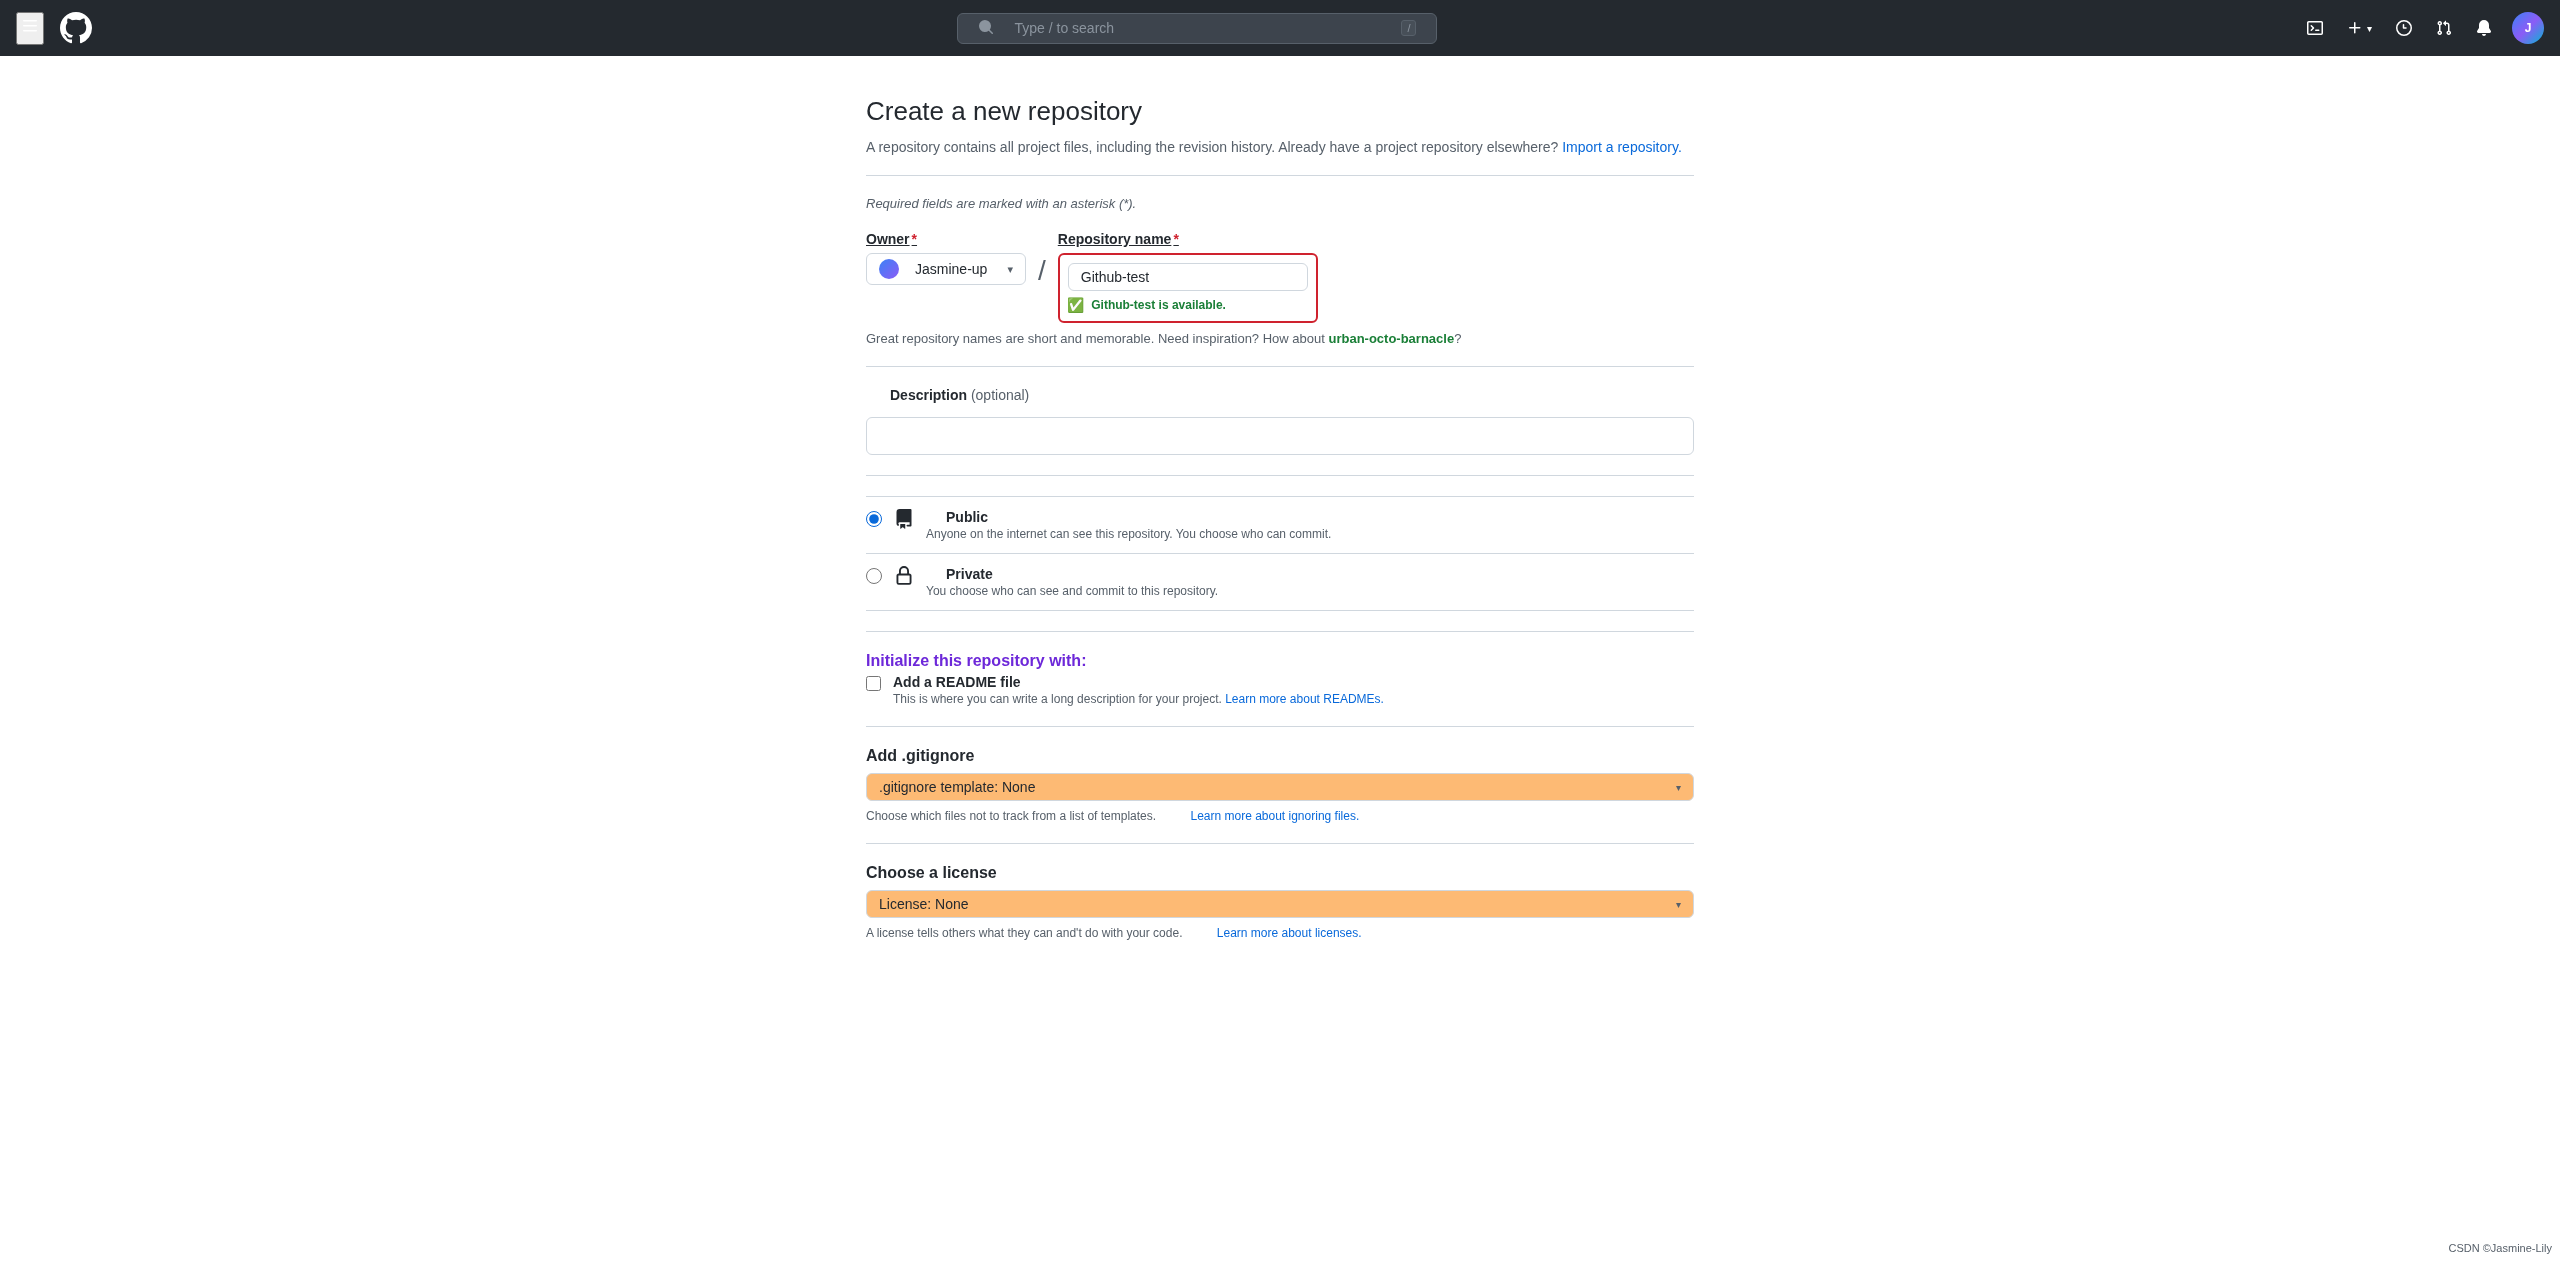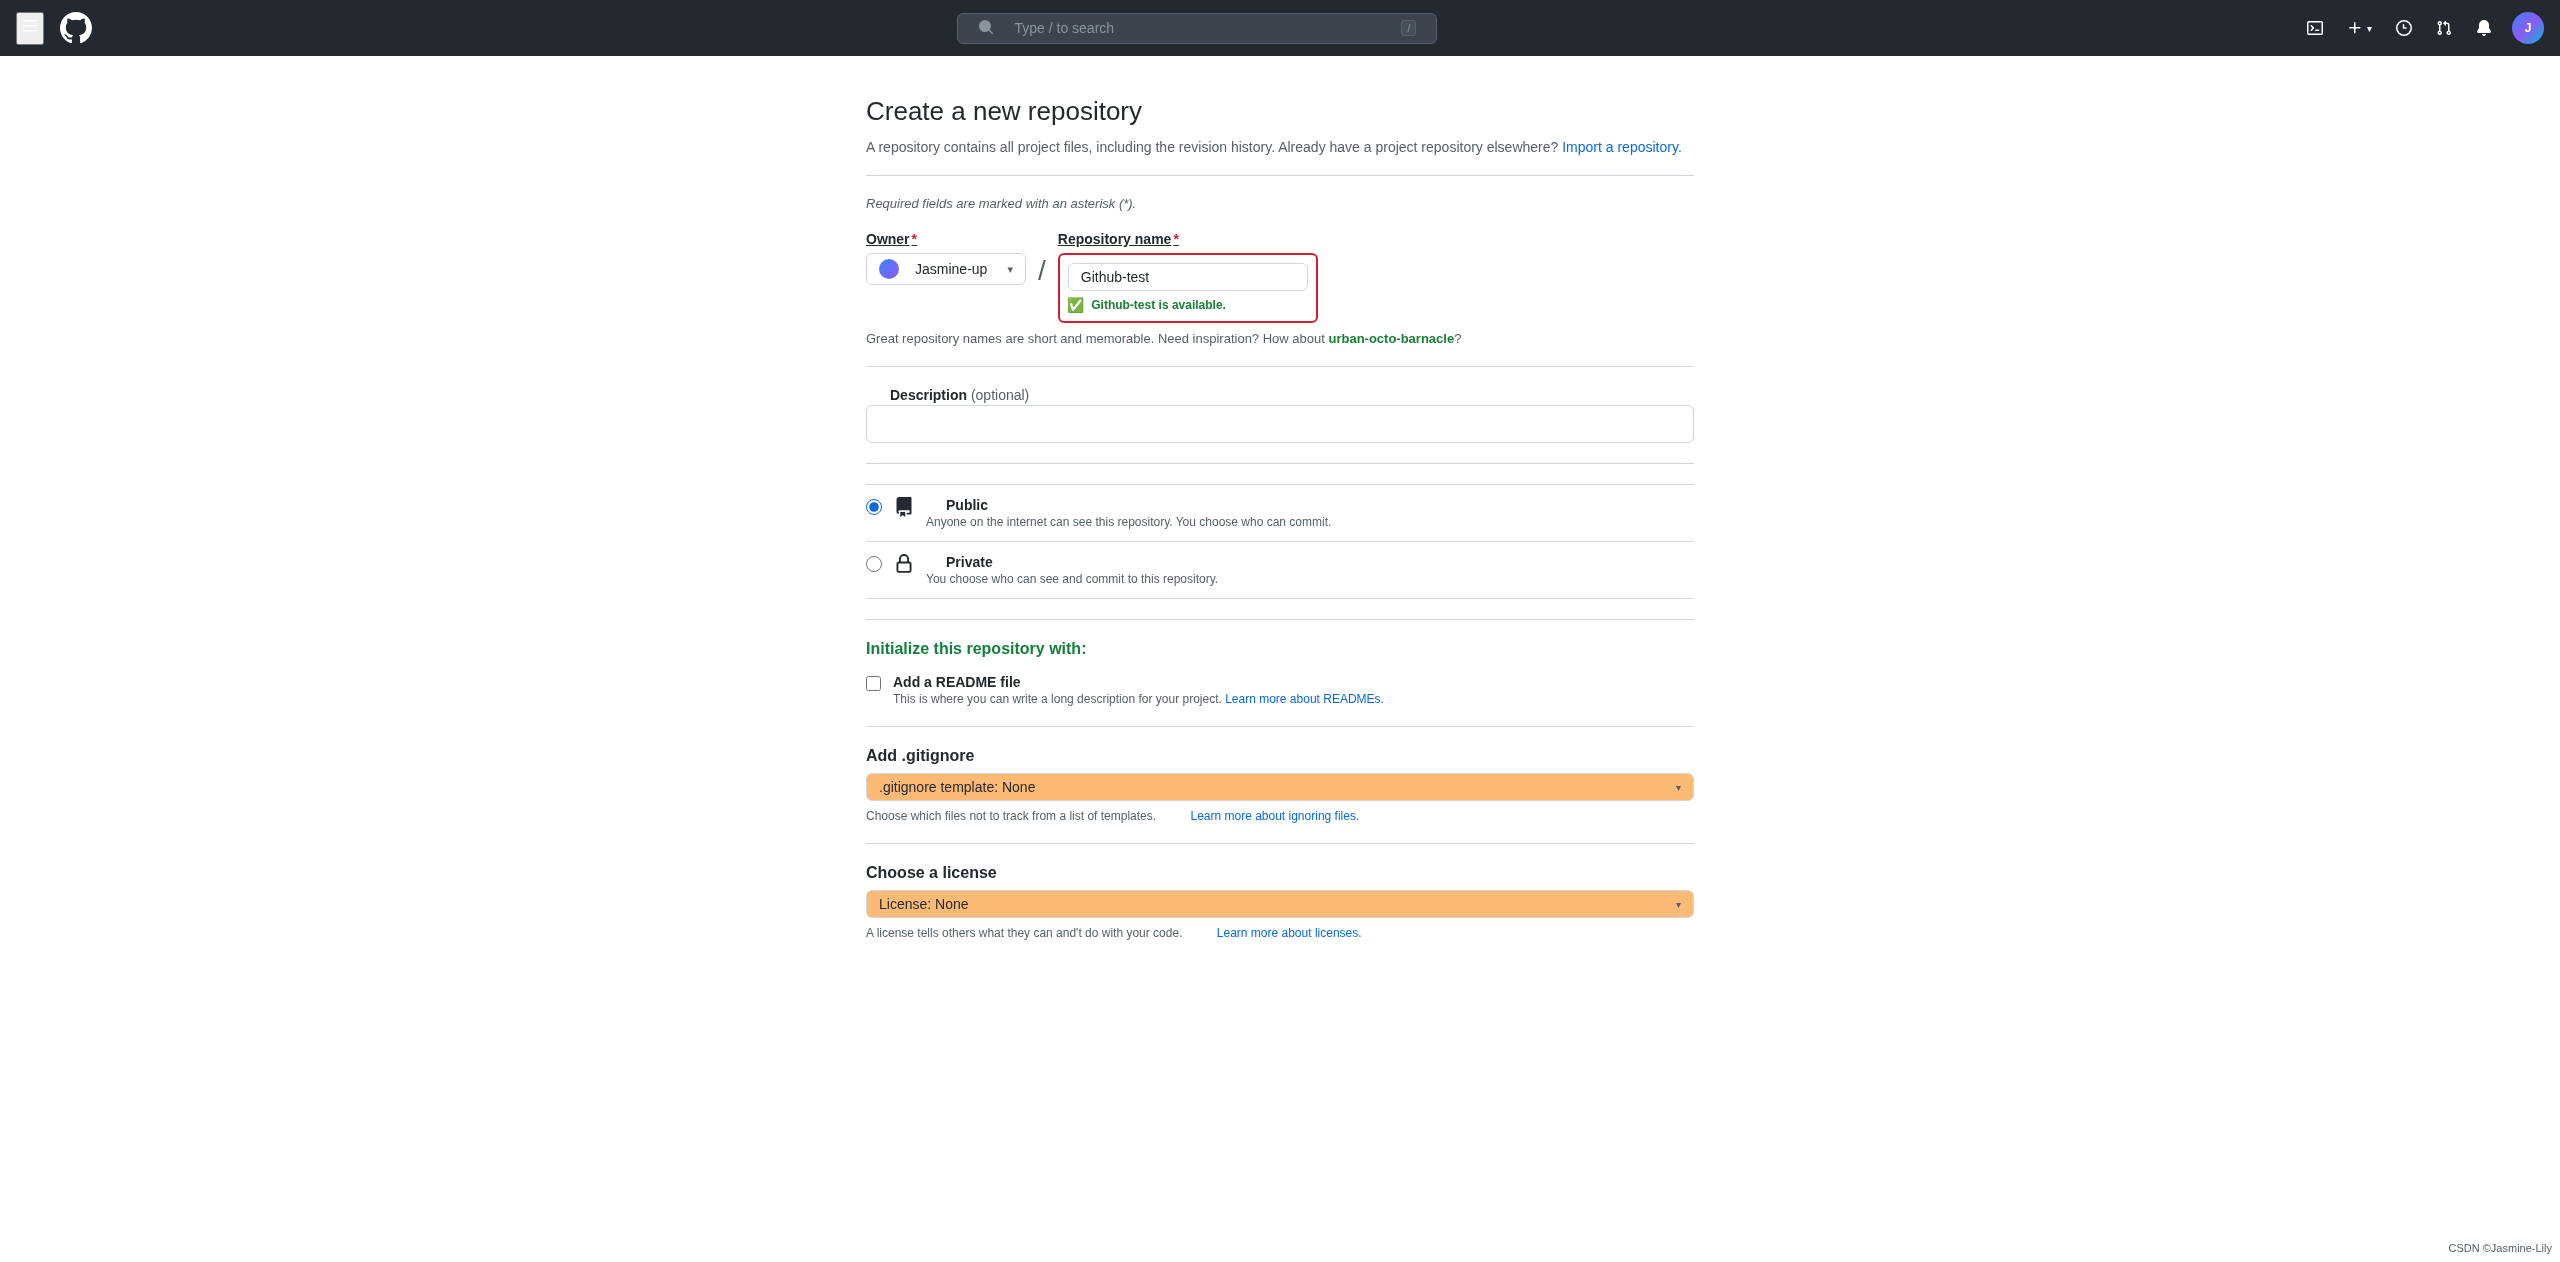--- a/index.html
+++ b/index.html
@@ -238,21 +238,21 @@
       text-decoration: none;
     }
 
     
     .description-section {
       margin-bottom: 20px;
     }
     .desc-label {
       font-size: 14px;
       font-weight: 600;
-      margin-bottom: 2px;
+      margin-bottom: 14px;
       padding-left: 24px;
     }
     .desc-label .optional {
       font-weight: 400;
       color: #57606a;
     }
     .desc-input {
       width: 100%;
       border: 1px solid #d0d7de;
       border-radius: 6px;
@@ -302,22 +302,22 @@
       margin-top: 2px;
     }
 
     
     .init-section {
       margin-bottom: 20px;
     }
     .section-title {
       font-size: 16px;
       font-weight: 600;
-      color: #15803d;
-      margin-bottom: 16px;
+      color: #6d28d9;
+      margin-bottom: 4px;
     }
     .checkbox-row {
       display: flex;
       align-items: flex-start;
       gap: 12px;
       margin-bottom: 8px;
     }
     .checkbox-input {
       margin-top: 2px;
       width: 15px;

